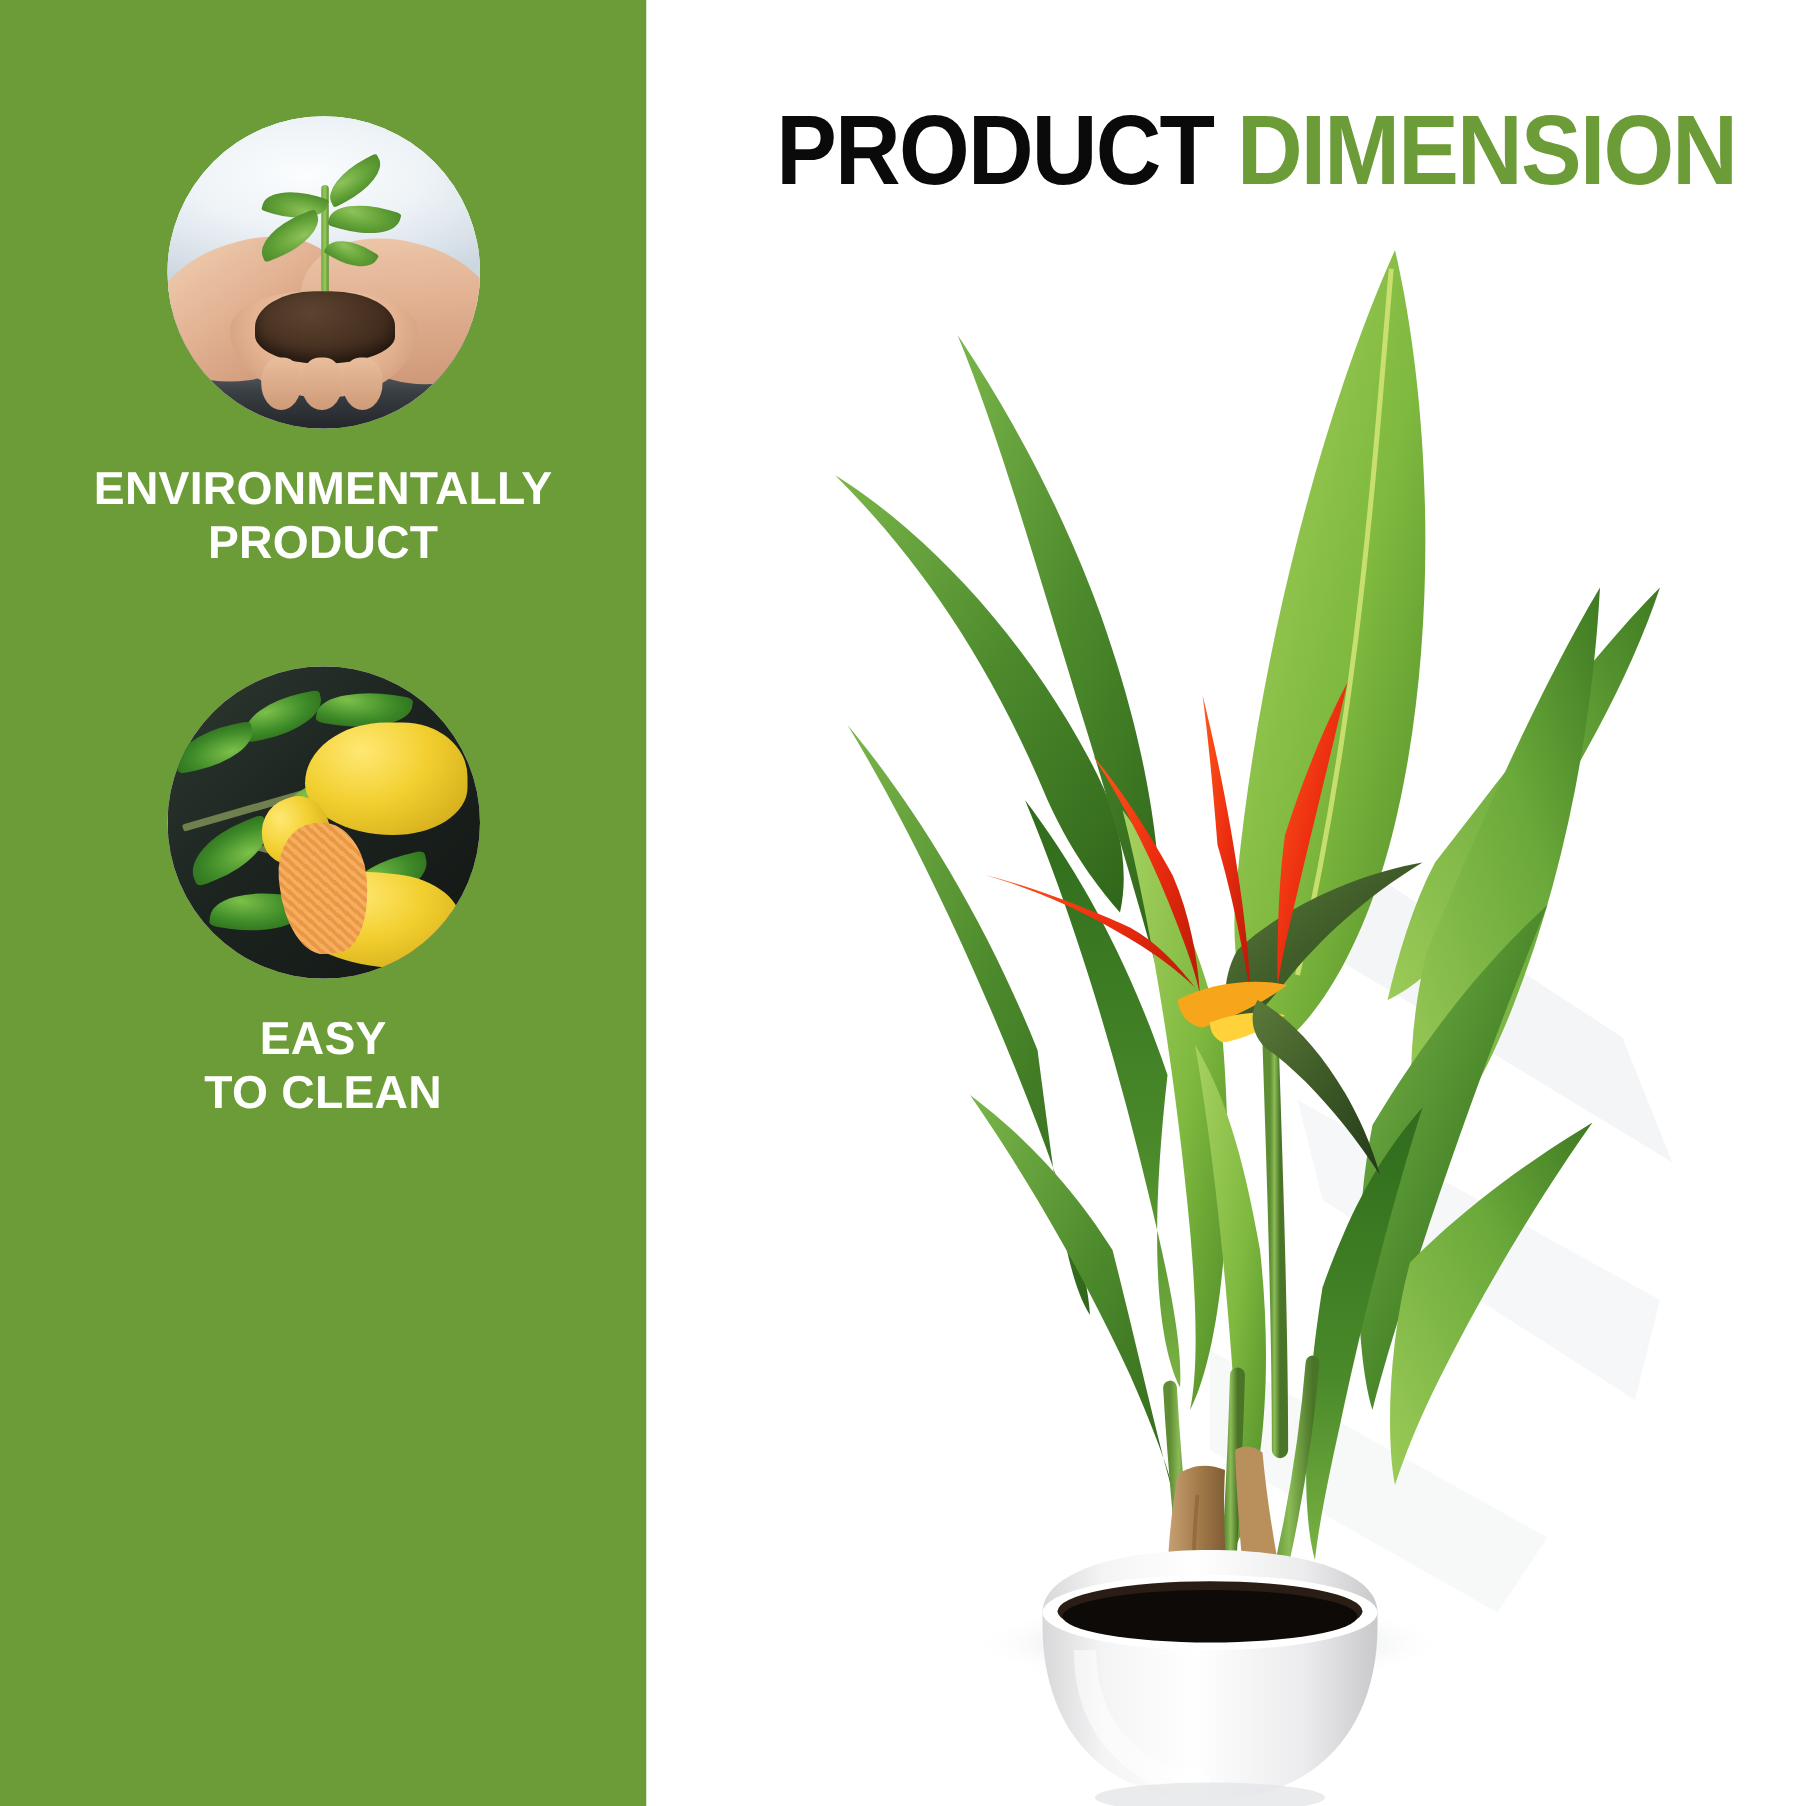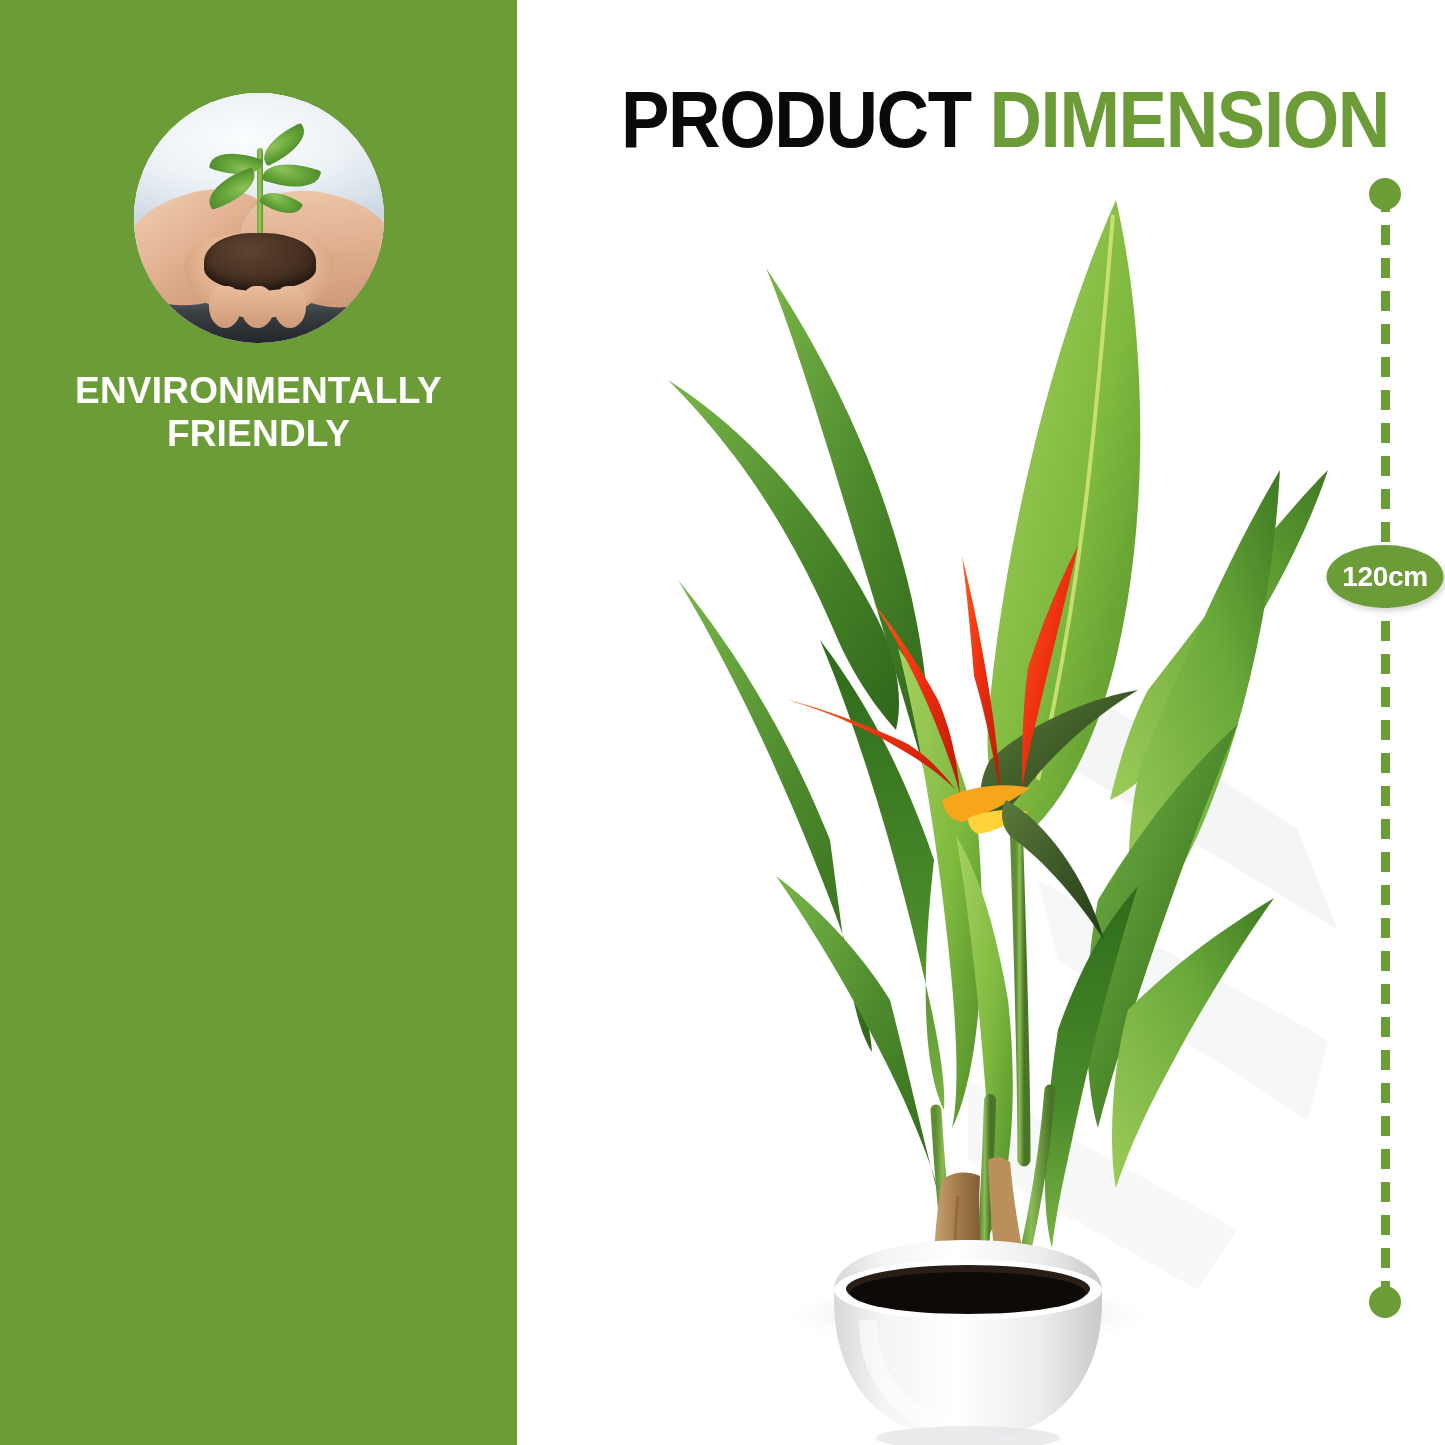--- a/index.html
+++ b/index.html
@@ -257,23 +257,44 @@
           <div class="ph-leaf" style="left:29%;top:33%;width:21%;height:10%;transform:rotate(158deg);"></div>
           <div class="ph-leaf" style="left:51%;top:40%;width:16%;height:8%;transform:rotate(30deg);"></div>
           <div class="ph-palm"></div>
           <div class="ph-soil"></div>
           <div class="ph-finger" style="left:30%;"></div>
           <div class="ph-finger" style="left:43%;"></div>
           <div class="ph-finger" style="left:56%;"></div>
         </div>
       </div>
       <div class="feature-label">ENVIRONMENTALLY
-FRIENDLY</div>
+PRODUCT</div>
     </div>
 
+    <div class="feature" id="feature-1">
+      <div class="feature-circle">
+        <div class="photo-gloves">
+          <div class="pg-branch" style="left:4%;top:44%;width:48%;height:2.4%;transform:rotate(-16deg);"></div>
+          <div class="pg-branch" style="left:16%;top:58%;width:34%;height:2%;transform:rotate(14deg);"></div>
+          <div class="pg-leaf" style="left:24%;top:10%;width:26%;height:12%;transform:rotate(-12deg);"></div>
+          <div class="pg-leaf" style="left:48%;top:8%;width:30%;height:12%;transform:rotate(8deg);"></div>
+          <div class="pg-leaf" style="left:2%;top:20%;width:26%;height:12%;transform:rotate(168deg);"></div>
+          <div class="pg-leaf" style="left:36%;top:36%;width:28%;height:14%;transform:rotate(-8deg);"></div>
+          <div class="pg-leaf" style="left:6%;top:52%;width:28%;height:14%;transform:rotate(158deg);"></div>
+          <div class="pg-leaf" style="left:14%;top:72%;width:30%;height:13%;transform:rotate(8deg);"></div>
+          <div class="pg-leaf" style="left:56%;top:62%;width:28%;height:13%;transform:rotate(-14deg);"></div>
+          <div class="pg-glove" style="left:44%;top:18%;width:52%;height:36%;"></div>
+          <div class="pg-glove" style="left:30%;top:42%;width:22%;height:22%;transform:rotate(-18deg);"></div>
+          <div class="pg-glove" style="left:40%;top:66%;width:54%;height:30%;transform:rotate(6deg);"></div>
+          <div class="pg-cloth"></div>
+        </div>
+      </div>
+      <div class="feature-label">EASY
+TO CLEAN</div>
+    </div>
 
   </div>
 
   <div id="main">
 
     <h1 id="headline">
       <span class="w1">PRODUCT</span><span class="w1"> </span><span class="w2">DIMENSION</span>
     </h1>
 
     <div id="plant">
@@ -384,23 +405,15 @@
         <path d="M296 1290 C296 1258 356 1240 430 1240 C504 1240 564 1258 564 1290 L564 1300
                  C564 1392 506 1440 430 1440 C354 1440 296 1392 296 1300 Z" fill="url(#potG)"></path>
         <ellipse cx="430" cy="1290" rx="134" ry="30" fill="#ffffff"></ellipse>
         <ellipse cx="430" cy="1289" rx="122" ry="24" fill="#2a1d16"></ellipse>
         <ellipse cx="430" cy="1293" rx="118" ry="21" fill="#0e0a07"></ellipse>
         <path d="M330 1320 C330 1386 372 1424 430 1430" stroke="#ffffff" stroke-width="18" fill="none" opacity=".55"></path>
         <ellipse cx="430" cy="1438" rx="92" ry="12" fill="#e2e4e7" opacity=".75"></ellipse>
       </svg>
     </div>
 
-    <div id="ruler">
-      <div class="ruler-dot" id="ruler-dot-top"></div>
-      <div id="ruler-line"></div>
-      <div class="ruler-dot" id="ruler-dot-bottom"></div>
-      <div id="dimension-badge">
-        <span>120cm</span>
-      </div>
-    </div>
 
   </div>
 </div>
 
 </body></html>

